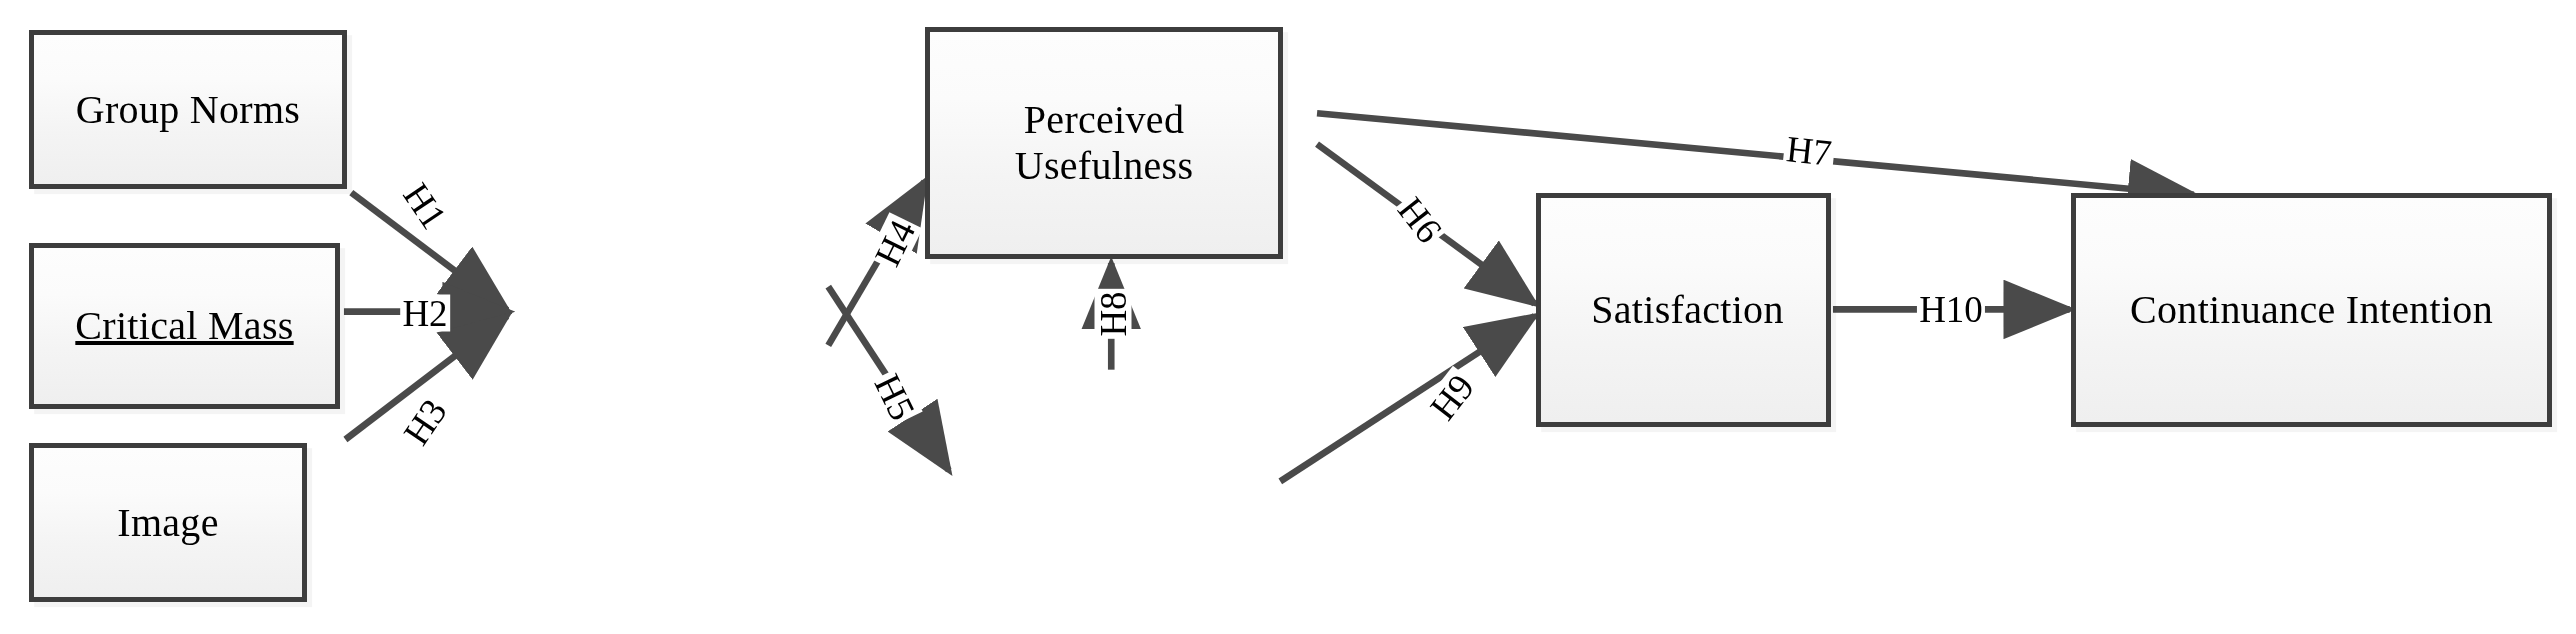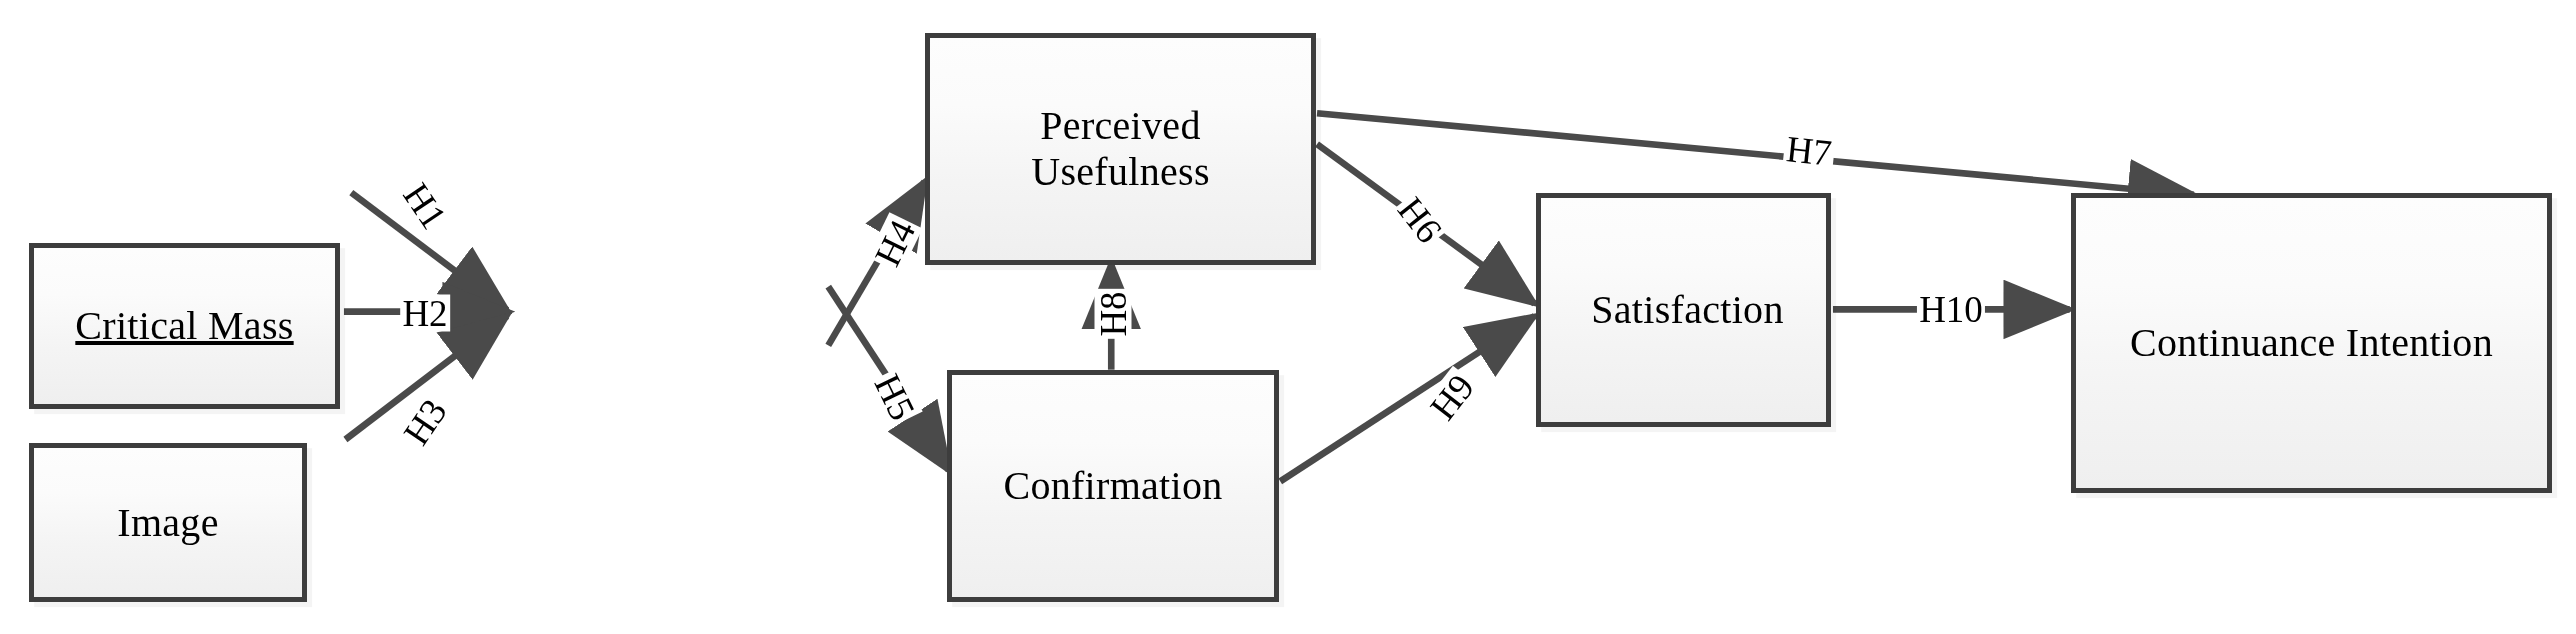--- a/index.html
+++ b/index.html
@@ -49,36 +49,36 @@
       <path d="M 1792,154 L 2985,265"></path>
 
       <path d="M 1512,503 L 1512,358"></path>
 
       <path d="M 1742,655 L 2088,430"></path>
 
       <path d="M 2494,421 L 2816,421"></path>
     </g>
   </svg>
 
+  <div class="node" style="left: 29px; top: 30px; width: 318px; height: 159px;">
+    <span class="lbl">Group Norms</span>
+  </div>
   <div class="node" style="left: 29px; top: 243px; width: 311px; height: 166px; text-decoration: underline;">
     <span class="lbl">Critical Mass</span>
   </div>
   <div class="node" style="left: 29px; top: 443px; width: 278px; height: 159px;">
     <span class="lbl">Image</span>
   </div>
-  <div class="node" style="left: 925px; top: 27px; width: 391px; height: 232px; margin-top: 6px;">
+  <div class="node" style="left: 925px; top: 27px; width: 358px; height: 232px;">
     <span class="lbl" style="max-width: 235px; white-space: normal;">Perceived Usefulness</span>
-  </div>
-  <div class="node" style="left: 947px; top: 370px; width: 332px; height: 232px;">
-    <span class="lbl">Confirmation</span>
   </div>
   <div class="node" style="left: 1536px; top: 193px; width: 295px; height: 234px; padding-left: 8px;">
     <span class="lbl">Satisfaction</span>
   </div>
-  <div class="node" style="left: 2071px; top: 193px; width: 481px; height: 300px;">
+  <div class="node" style="left: 2071px; top: 193px; width: 481px; height: 234px;">
     <span class="lbl">Continuance Intention</span>
   </div>
 
   <div class="hlabel" style="left: 425px; top: 206px; transform: translate(-50%, -50%) rotate(56deg);">H1</div>
   <div class="hlabel" style="left: 425px; top: 313px; transform: translate(-50%, -50%) rotate(0deg);">H2</div>
   <div class="hlabel" style="left: 425px; top: 422px; transform: translate(-50%, -50%) rotate(-56deg);">H3</div>
   <div class="hlabel" style="left: 895px; top: 243px; transform: translate(-50%, -50%) rotate(-64deg);">H4</div>
   <div class="hlabel" style="left: 895px; top: 397px; transform: translate(-50%, -50%) rotate(64deg);">H5</div>
   <div class="hlabel" style="left: 1420px; top: 220px; transform: translate(-50%, -50%) rotate(52deg);">H6</div>
   <div class="hlabel" style="left: 1809px; top: 151px; transform: translate(-50%, -50%) rotate(6deg);">H7</div>

